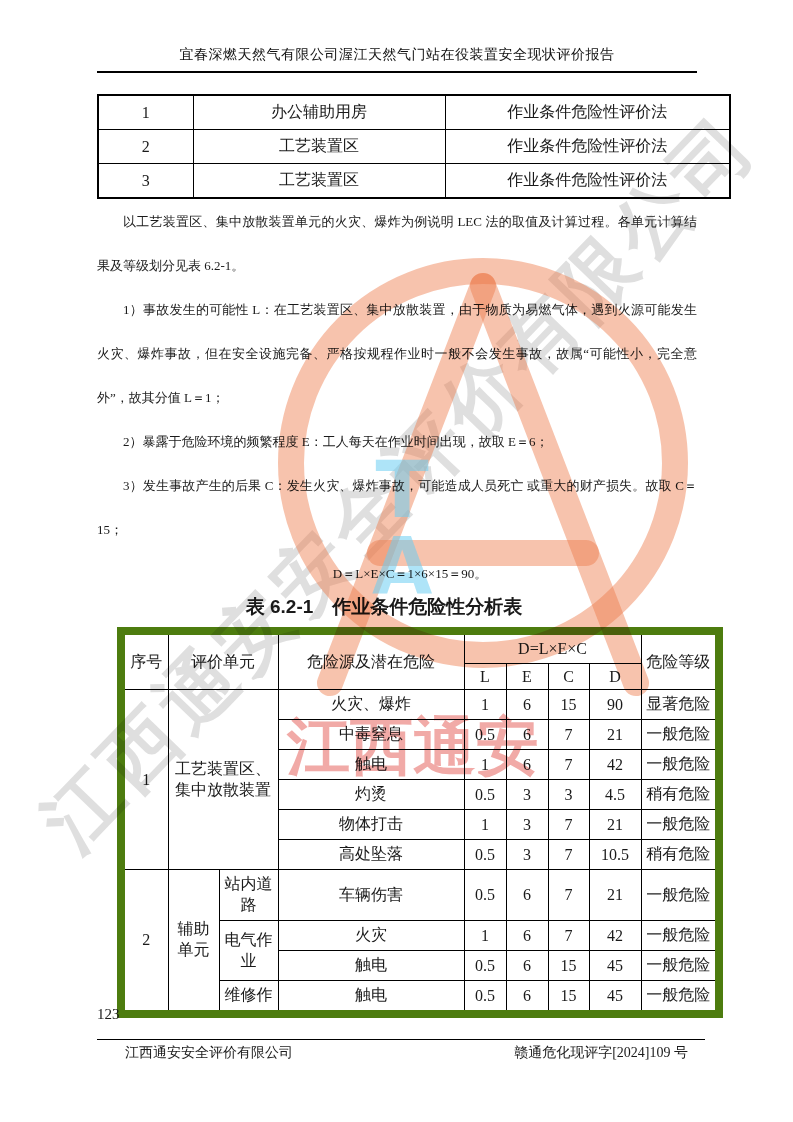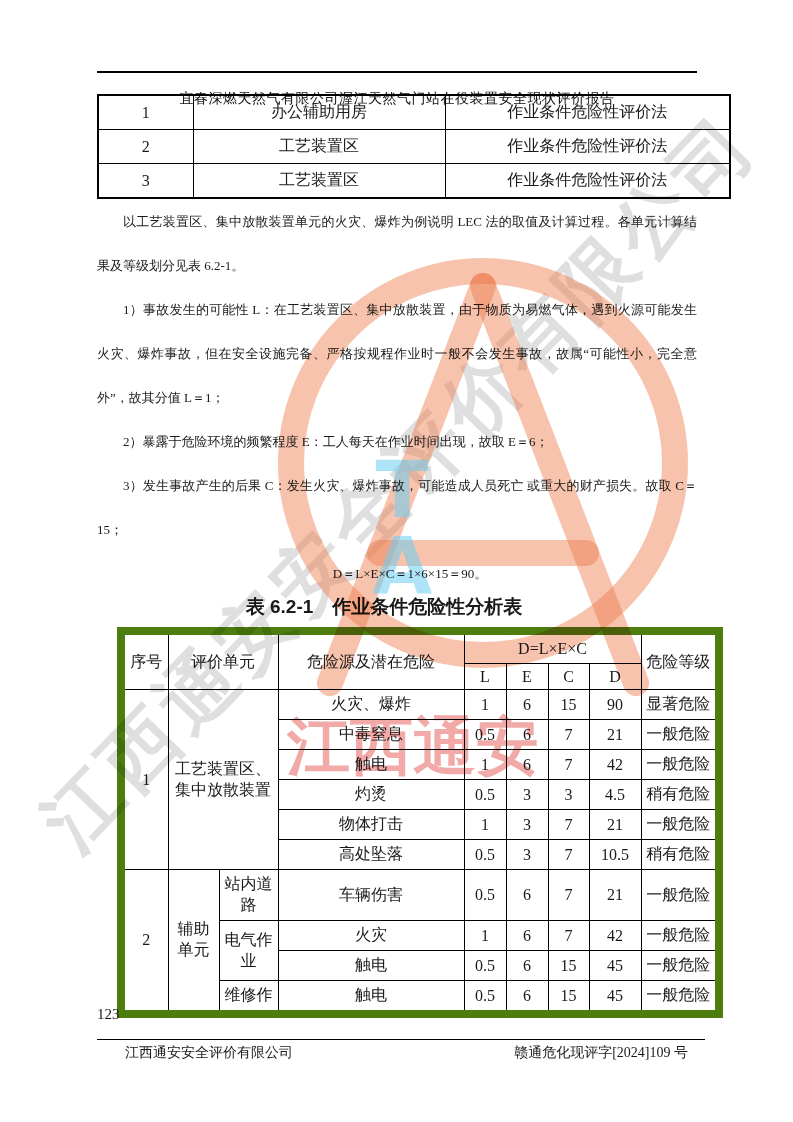--- a/index.html
+++ b/index.html
@@ -9,21 +9,21 @@
     background:#ffffff;
     margin:0 auto;
     overflow:hidden;
     font-family:"Liberation Serif","DejaVu Serif",serif;
     color:#1a1a1a;
   }
   .content{position:relative;z-index:1;}
   
   .hdr-title{
     position:absolute;top:46px;left:97px;width:600px;
-    text-align:center;font-size:14px;letter-spacing:.5px;color:#111;margin-top:44px;
+    text-align:center;font-size:14px;letter-spacing:.5px;color:#111;
   }
   .hdr-rule{position:absolute;top:71px;left:97px;width:600px;border-top:2px solid #000;}
   
   table{border-collapse:collapse;}
   .toptable{
     position:absolute;top:94px;left:97px;width:632px;
     border:2px solid #000;table-layout:fixed;
   }
   .toptable td{
     border:1px solid #000;height:33px;text-align:center;

